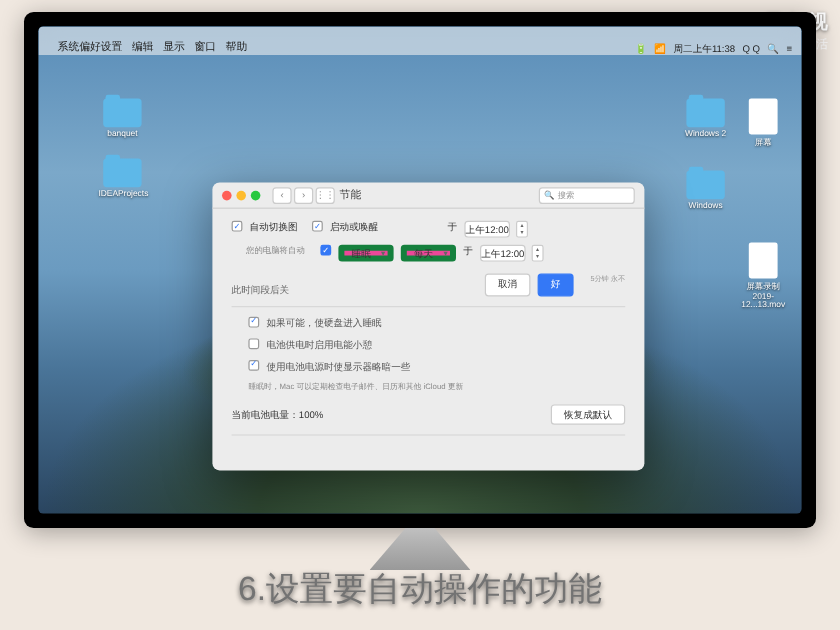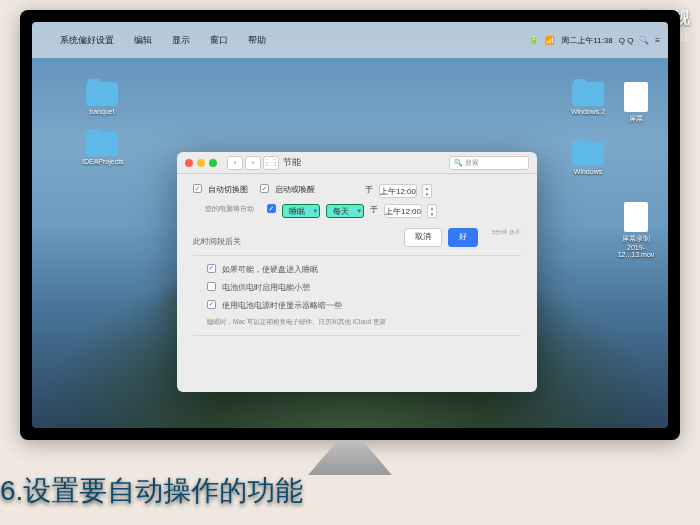--- a/index.html
+++ b/index.html
@@ -1,54 +1,54 @@
 <!DOCTYPE html>
 <html><head>
 <meta charset="utf-8">
 <style>
 *{margin:0;padding:0;box-sizing:border-box;font-family:-apple-system,"Helvetica Neue",sans-serif}
 body{width:700px;height:525px;background:#f0e8e0;overflow:hidden;position:relative}
 .monitor{position:absolute;top:10px;left:20px;width:660px;height:430px;background:#000;border-radius:8px;padding:12px;box-shadow:0 4px 20px rgba(0,0,0,.3)}
 .screen{width:100%;height:100%;background:linear-gradient(180deg,#5a8db8 0%,#7ba8c9 30%,#6b9bc0 50%,#4a7599 70%,#2a4560 100%);border-radius:4px;position:relative;overflow:hidden}
 .island{position:absolute;bottom:0;left:0;right:0;height:180px;background:radial-gradient(ellipse at 50% 100%,#3d5a3d 0%,#2d4530 30%,transparent 70%)}
 .island::before{content:"";position:absolute;bottom:60px;left:50%;transform:translateX(-50%);width:400px;height:120px;background:radial-gradient(ellipse,#4a6b4a 0%,#3d5838 40%,transparent 70%);border-radius:50%}
-.menubar{height:36px;background:rgba(240,240,240,.6);display:flex;align-items:center;padding:0 8px;font-size:9px;color:#222;gap:20px;backdrop-filter:blur(10px)}
+.menubar{height:24px;background:rgba(240,240,240,.6);display:flex;align-items:flex-end;padding:0 8px;font-size:9px;color:#222;gap:8px;backdrop-filter:blur(10px)}
 .menubar-right{margin-left:auto;display:flex;gap:6px;align-items:center;font-size:8px}
 .apple{font-size:10px}
 .desktop-icon{position:absolute;width:40px;text-align:center;font-size:7px;color:#fff;text-shadow:0 1px 2px rgba(0,0,0,.8)}
 .folder-ico{width:32px;height:24px;background:#5eb8e8;border-radius:3px;margin:0 auto 2px;position:relative}
 .folder-ico::before{content:"";position:absolute;top:-3px;left:2px;width:12px;height:4px;background:#5eb8e8;border-radius:2px 2px 0 0}
 .file-ico{width:24px;height:30px;background:#fff;border-radius:2px;margin:0 auto 2px}
 .window{position:absolute;top:130px;left:145px;width:360px;height:240px;background:#ececec;border-radius:6px;box-shadow:0 10px 40px rgba(0,0,0,.4);font-size:8px;color:#333}
 .titlebar{height:22px;display:flex;align-items:center;padding:0 8px;border-bottom:1px solid #d0d0d0;gap:4px}
 .tl{width:8px;height:8px;border-radius:50%}
 .tl.r{background:#ff5f57}.tl.y{background:#febc2e}.tl.g{background:#28c840}
 .titlebar-nav{display:flex;gap:2px;margin-left:6px}
 .nav-btn{width:16px;height:14px;background:#fff;border:1px solid #ccc;border-radius:3px;font-size:8px;display:flex;align-items:center;justify-content:center;color:#888}
 .title{flex:1;text-align:left;font-size:9px;color:#444}
 .search{width:80px;height:14px;background:#fff;border:1px solid #ccc;border-radius:3px;font-size:7px;padding:0 4px;display:flex;align-items:center;color:#999;gap:2px}
 .content{padding:10px 16px}
 .row{display:flex;gap:6px;margin-bottom:6px;font-size:8px}
 .cb{width:9px;height:9px;background:#fff;border:1px solid #999;border-radius:2px;display:inline-flex;align-items:center;justify-content:center;font-size:7px;color:#3478f6}
 .cb.checked::after{content:"✓"}
 .cb.checked-blue{background:#3478f6;border-color:#3478f6}
 .cb.checked-blue::after{content:"✓";color:#fff}
-.sel{background:#5eead4;border:1px solid #15803d;border-radius:3px;padding:1px 14px 1px 6px;font-size:8px;position:relative;height:14px;display:inline-flex;align-items:center}
+.sel{background:#ec4899;border:5px solid #15803d;border-radius:3px;padding:1px 14px 1px 6px;font-size:8px;position:relative;height:14px;display:inline-flex;align-items:center}
 .sel::after{content:"▾";position:absolute;right:2px;font-size:7px;color:#666}
 .timebox{background:#fff;border:1px solid #ccc;border-radius:3px;padding:1px 0;font-size:8px;height:14px;display:inline-flex;align-items:center}
 .stepper{display:inline-flex;flex-direction:column;width:10px;height:14px;border:1px solid #ccc;border-radius:2px;background:#fff;margin-left:-1px}
 .stepper span{flex:1;font-size:5px;text-align:center;line-height:6px;color:#666}
 .section-label{color:#666;font-size:8px;margin:8px 0 0}
 .btn{background:#fff;border:1px solid #ccc;border-radius:3px;padding:2px 10px;font-size:8px}
 .btn.primary{background:#3478f6;color:#fff;border-color:#3478f6}
 .sub-list{margin-left:14px;font-size:7.5px;color:#555;line-height:1.5}
 .note{font-size:6.5px;color:#888;margin-left:14px;margin-top:2px}
 .footer-row{display:flex;justify-content:space-between;align-items:center;margin-top:10px;font-size:8px}
 .hr{border-top:1px solid #d8d8d8;margin:8px 0}
-.subtitle{position:absolute;bottom:15px;left:0;right:0;font-size:28px;color:#0c4a6e;text-shadow:0 2px 4px rgba(0,0,0,.6);font-weight:400}
+.subtitle{position:absolute;bottom:15px;left:0;right:0;text-align:center;font-size:28px;color:#737373;text-shadow:0 2px 4px rgba(0,0,0,.6);font-weight:400}
 .watermark{position:absolute;top:8px;right:10px;font-size:16px;color:#fff;font-weight:600;text-shadow:0 1px 3px rgba(0,0,0,.5)}
 .watermark2{position:absolute;top:30px;right:10px;font-size:10px;color:#fff;display:flex;align-items:center;gap:2px}
 .wm-logo{width:12px;height:12px;background:#fff;border-radius:50%;display:inline-flex;align-items:center;justify-content:center;font-size:8px;color:#333}
 .stand{position:absolute;bottom:50px;left:50%;transform:translateX(-50%);width:120px;height:35px;background:linear-gradient(180deg,#c0c0c0,#999);clip-path:polygon(40% 0,60% 0,85% 100%,15% 100%)}
 </style>
 </head>
 <body>
 
 <div class="watermark">天奇·视</div>
 <div class="watermark2">
@@ -143,20 +143,24 @@
       <div class="row">
               <span class="cb"></span>
               <span>电池供电时启用电能小憩</span>
             </div>
       <div class="row">
               <span class="cb checked"></span>
               <span>使用电池电源时使显示器略暗一些</span>
             </div>
     </div>
     <div class="note">睡眠时，Mac 可以定期检查电子邮件、日历和其他 iCloud 更新</div>
+    <div class="footer-row">
+      <span>当前电池电量：100%</span>
+      <span class="btn">恢复成默认</span>
+    </div>
     <div class="hr"></div>
   </div>
 </div>
 
 </div>
 </div>
 <div class="stand"></div>
 
 <div class="subtitle">6.设置要自动操作的功能</div>
 

